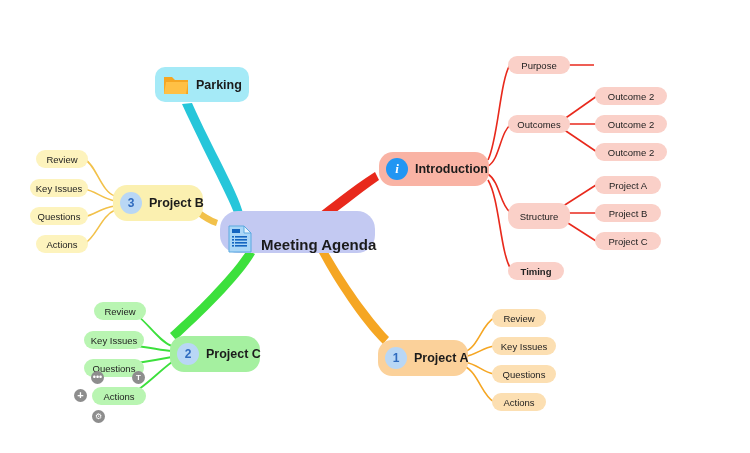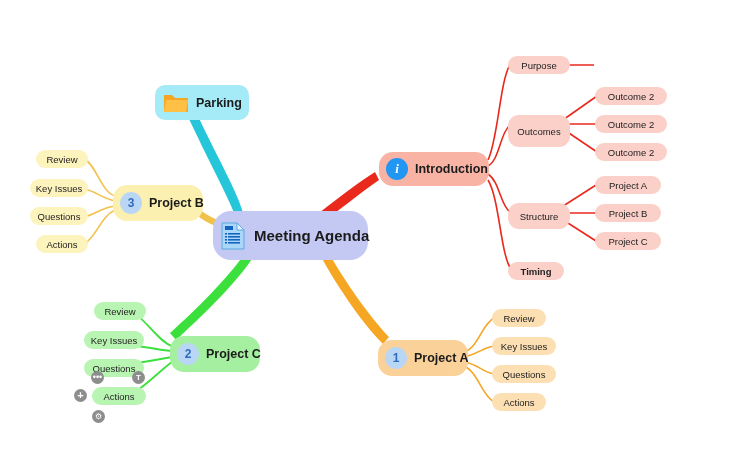--- a/index.html
+++ b/index.html
@@ -158,55 +158,55 @@
     </g>
 
     <g stroke="#3ce03c" stroke-width="1.8" fill="none">
       <path d="M 172 346 C 158 342 142 314 130 311"></path>
       <path d="M 172 351 C 156 350 118 342 104 340"></path>
       <path d="M 172 357 C 156 360 118 366 104 368"></path>
       <path d="M 172 362 C 158 372 140 392 126 396"></path>
     </g>
   </svg>
 
-  <div class="node central" style="left:213px;top:211px;width:155px;height:49px;">
+  <div class="node central" style="left:220px;top:211px;width:155px;height:42px;align-items:flex-end;">
     <svg class="docicon" width="24" height="28" viewBox="0 0 24 28">
       <path d="M1 1 H16 L23 8 V27 H1 Z" fill="#aad6f7" stroke="#5aa9e0" stroke-width="1"></path>
       <path d="M16 1 L23 8 H16 Z" fill="#e8f4fd" stroke="#5aa9e0" stroke-width="1"></path>
       <rect x="4" y="4" width="8" height="4" fill="#1565c0"></rect>
       <g fill="#1565c0">
         <rect x="4" y="11" width="2" height="1.6"></rect>
           <rect x="7" y="11" width="12" height="1.6"></rect>
         <rect x="4" y="14" width="2" height="1.6"></rect>
           <rect x="7" y="14" width="12" height="1.6"></rect>
         <rect x="4" y="17" width="2" height="1.6"></rect>
           <rect x="7" y="17" width="12" height="1.6"></rect>
         <rect x="4" y="20" width="2" height="1.6"></rect>
           <rect x="7" y="20" width="12" height="1.6"></rect>
       </g>
     </svg>
     <span>Meeting Agenda</span>
   </div>
 
-  <div class="node parking" style="left:155px;top:85px;width:94px;height:35px;">
+  <div class="node parking" style="left:155px;top:67px;width:94px;height:35px;">
     <svg class="foldericon" width="26" height="22" viewBox="0 0 26 22">
       <path d="M1 3 H9 L12 6 H25 V20 H1 Z" fill="#f5a623"></path>
       <path d="M3 8 H25 L23 20 H1 Z" fill="#ffc045"></path>
     </svg>
     <span>Parking</span>
   </div>
 
   <div class="node main intro" style="left:379px;top:152px;width:110px;height:34px;">
     <span class="infoicon">i</span>
     <span>Introduction</span>
   </div>
 
   <div class="node leaf red" style="left:508px;top:56px;width:62px;height:18px;">Purpose</div>
 
-  <div class="node leaf red" style="left:508px;top:115px;width:62px;height:32px;">Outcomes</div>
+  <div class="node leaf red" style="left:508px;top:115px;width:62px;height:18px;">Outcomes</div>
   <div class="node leaf red" style="left:595px;top:87px;width:72px;height:18px;">Outcome 2</div>
   <div class="node leaf red" style="left:595px;top:115px;width:72px;height:18px;">Outcome 2</div>
   <div class="node leaf red" style="left:595px;top:143px;width:72px;height:18px;">Outcome 2</div>
 
   <div class="node leaf red" style="left:508px;top:203px;width:62px;height:26px;">Structure</div>
   <div class="node leaf red" style="left:595px;top:176px;width:66px;height:18px;">Project A</div>
   <div class="node leaf red" style="left:595px;top:204px;width:66px;height:18px;">Project B</div>
   <div class="node leaf red" style="left:595px;top:232px;width:66px;height:18px;">Project C</div>
 
   <div class="node leaf red" style="left:508px;top:262px;width:56px;height:18px;font-weight:bold;">Timing</div>

